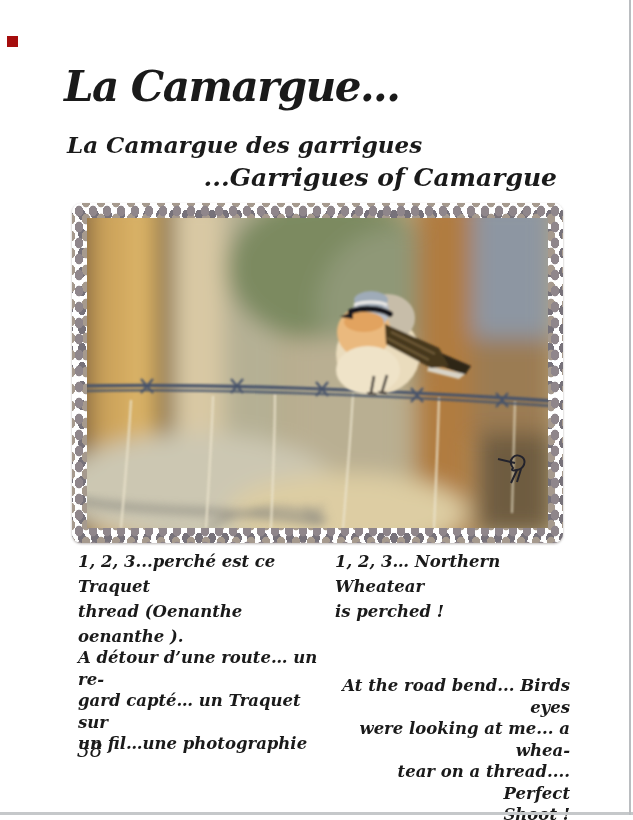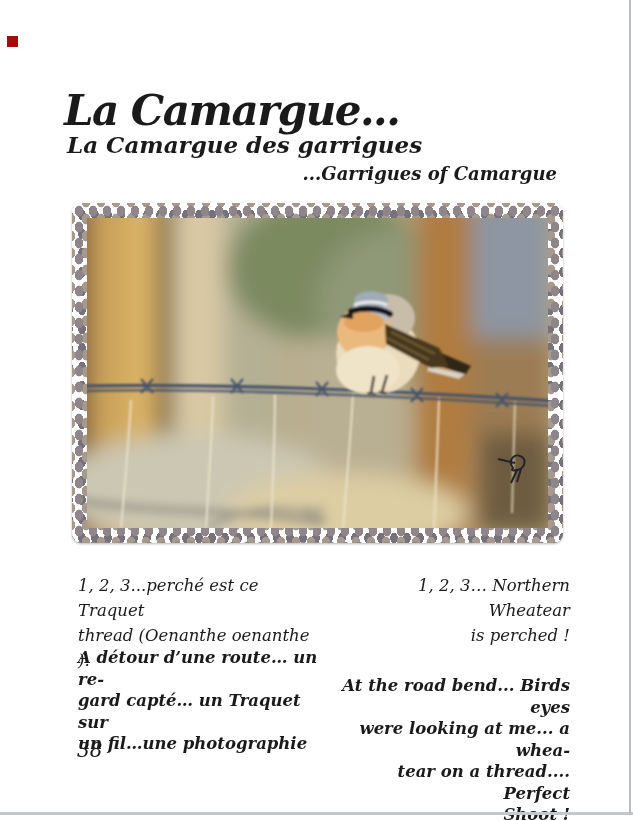--- a/index.html
+++ b/index.html
@@ -4,42 +4,42 @@
 <style>
   html,body{margin:0;padding:0;background:#ffffff;}
   .page{
     position:relative;width:633px;height:820px;background:#ffffff;
     font-family:"DejaVu Serif",serif;color:#1a1a1a;overflow:hidden;
   }
   .script{font-style:italic;}
   .red-marker{position:absolute;left:7px;top:36px;width:11px;height:11px;background:#a50d0d;}
   .title{
     position:absolute;left:64px;top:62px;font-size:42px;font-weight:bold;
-    font-style:italic;letter-spacing:-1.5px;white-space:nowrap;margin-top:24px;
+    font-style:italic;letter-spacing:-1.5px;white-space:nowrap;
   }
   .subtitle-fr{position:absolute;left:67px;top:131px;font-size:23px;font-weight:bold;font-style:italic;white-space:nowrap;}
-  .subtitle-en{position:absolute;right:76px;top:163px;font-size:18px;font-weight:bold;font-style:italic;white-space:nowrap;text-align:left;}
+  .subtitle-en{position:absolute;right:76px;top:163px;font-size:25px;font-weight:bold;font-style:italic;white-space:nowrap;text-align:left;}
   .pebble-frame{
     position:absolute;left:72px;top:203px;width:491px;height:340px;box-sizing:border-box;
     padding:15px;border-radius:9px;
     background-color:#ffffff;
     background-image:
       radial-gradient(ellipse 5.5px 7px at 7px 8px, #8f868b 76%, rgba(143,134,139,0) 80%),
       radial-gradient(ellipse 5.5px 7px at 7px 8px, #a69a8e 76%, rgba(166,154,142,0) 80%),
       radial-gradient(ellipse 5px 6.5px at 7px 8px, #77727a 76%, rgba(119,114,122,0) 80%);
     background-size:14px 16px,15px 17px,13px 19px;
     background-position:0 0,7px 8px,3px 4px;
     filter:drop-shadow(0.5px 1px 1px rgba(60,50,45,.35));
   }
   .photo{position:relative;width:461px;height:310px;overflow:hidden;background:#b9a77f;}
   .photo svg{display:block;width:461px;height:310px;}
   .captions{position:absolute;left:78px;top:549px;width:492px;display:flex;justify-content:space-between;}
-  .captions .col{font-size:16.5px;font-weight:normal;font-style:italic;line-height:25px;margin-top:24px;}
+  .captions .col{font-size:16.5px;font-weight:bold;font-style:italic;line-height:25px;}
   .captions .col.fr{width:245px;text-align:left;}
-  .captions .col.en{width:235px;text-align:right;}
+  .captions .col.en{width:235px;text-align:left;}
   .paragraphs{position:absolute;left:78px;top:647px;width:492px;display:flex;justify-content:space-between;}
   .paragraphs .col{font-size:16.5px;font-weight:bold;font-style:italic;line-height:21.5px;}
   .paragraphs .col.fr{width:245px;text-align:left;}
   .paragraphs .col.en{width:238px;text-align:right;margin-top:28px;}
   .page-number{position:absolute;left:77px;top:738px;font-size:20px;font-style:italic;text-align:right;}
   .edge-bottom{position:absolute;left:0;top:812px;width:633px;height:3px;background:#c5c8ca;}
   .edge-right{position:absolute;left:629px;top:0;width:2px;height:815px;background:#babdc0;}
 </style>
 </head>
 <body>

